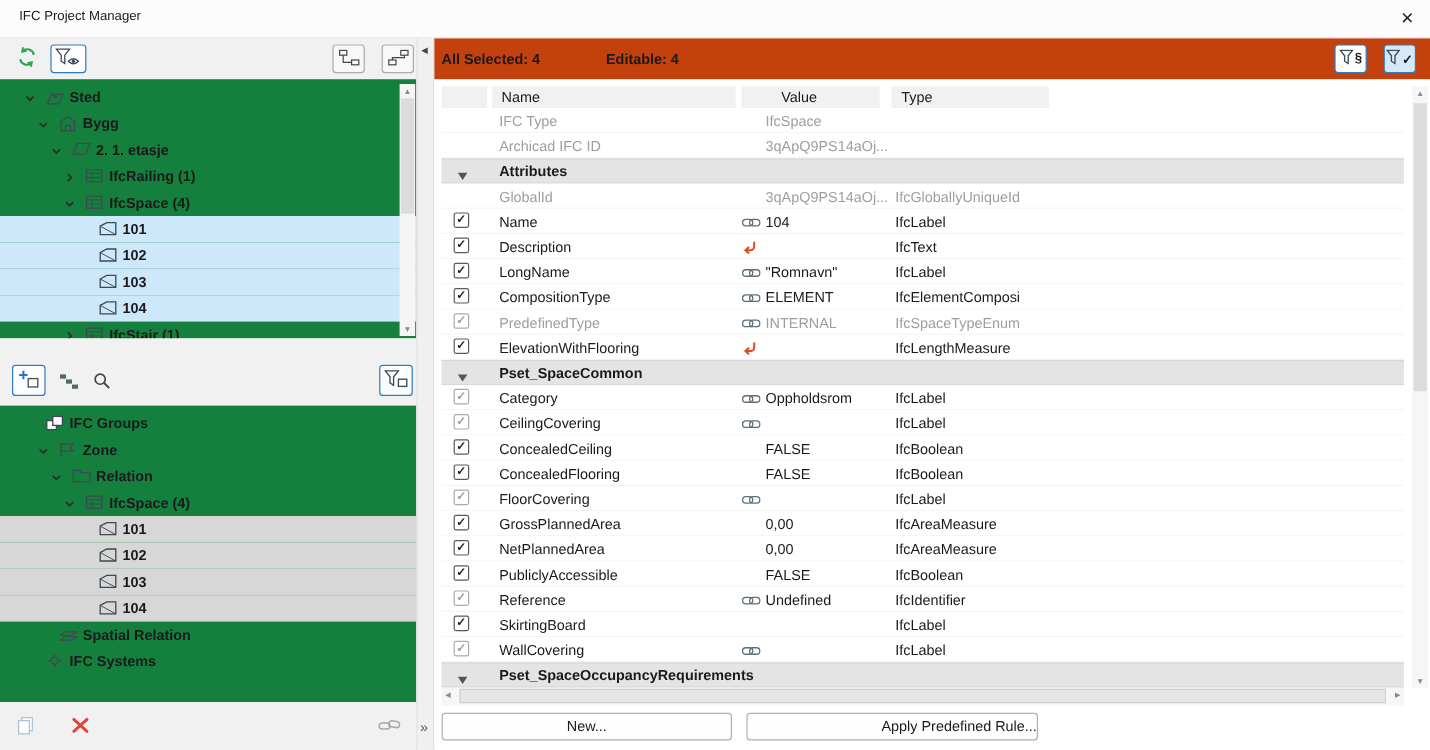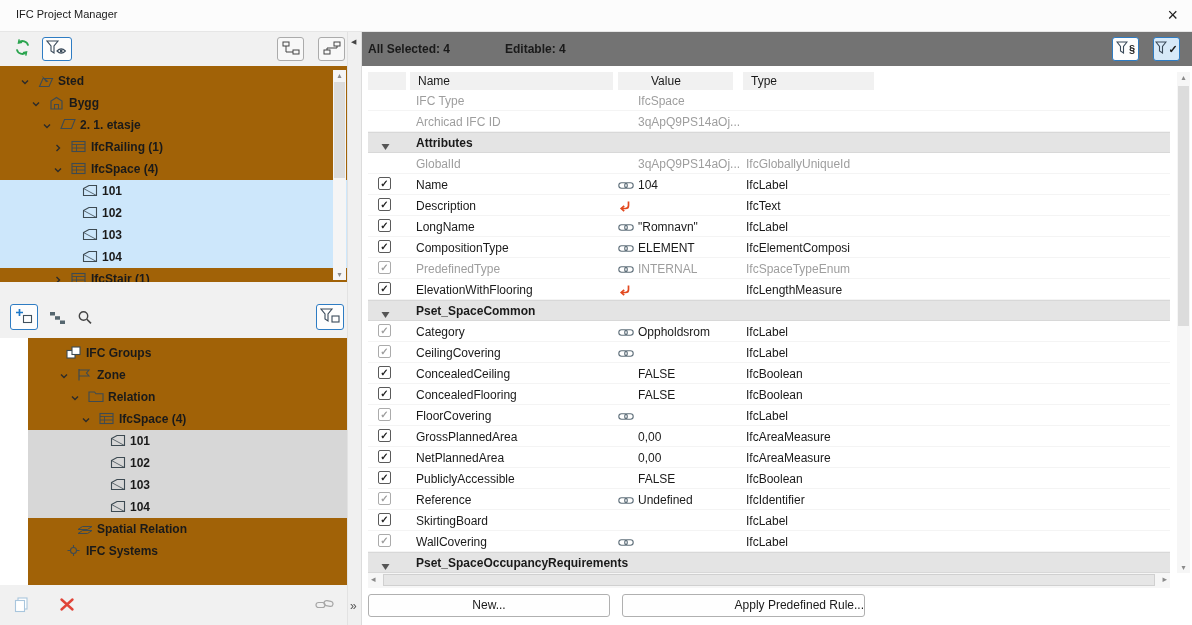--- a/index.html
+++ b/index.html
@@ -20,40 +20,40 @@
   
   .left { position:absolute; left:0; top:32px; width:347px; height:593px; background:#fff; }
   .toolbar { position:absolute; left:0; width:347px; background:#f1f1f1; }
   .tb1 { top:0; height:34px; }
   .tb2 { top:250px; height:56px; }
   .tb3 { top:553px; height:40px; }
   .icon-btn { position:absolute; display:flex; align-items:center; justify-content:center; border-radius:3px; gap:1px; }
   .bordered-blue { border:1px solid #2e7cc3; background:#fdfdfd; }
   .bordered-gray { border:1px solid #ababab; background:#f8f8f8; }
   .active-blue { background:#d7e9f8; }
-  .tree { position:absolute; left:0; width:347px; background:#a16207; overflow:hidden; padding-top:4px; }
+  .tree { position:absolute; left:0; width:347px; background:#15803d; overflow:hidden; padding-top:4px; }
   .tree1 { top:34px; height:216px; }
-  .tree2 { top:306px; height:247px;margin-left:28px; }
+  .tree2 { top:306px; height:247px; }
   .tree-row { position:relative; height:22px; width:100%; }
   .sel-blue { background:#cde7fb; }
   .sel-gray { background:#d7d7d7; }
   .chev { position:absolute; top:6px; width:10px; height:10px; }
   .ticon { position:absolute; top:4px; width:17px; height:14px; }
   .tlabel { position:absolute; top:4px; font-weight:700; white-space:nowrap; }
   .t1scroll { position:absolute; left:333px; top:38px; width:13px; height:210px; background:#f5f5f5; }
   .t1thumb { position:absolute; left:1px; top:12px; width:11px; height:96px; background:#dcdcdc; }
   .sarrow { position:absolute; left:0; width:13px; text-align:center; font-size:8px; color:#8a8a8a; }
   .sarrow.up { top:1px; } .sarrow.down { bottom:1px; }
   
   .splitter { position:absolute; left:347px; top:32px; width:15px; height:593px; background:#f0f0f0; border-left:1px solid #e2e2e2; border-right:1px solid #dcdcdc; }
   .split-top { position:absolute; top:6px; left:3px; font-size:7px; color:#444; }
   .split-bottom { position:absolute; bottom:12px; left:2px; font-size:12px; color:#555; }
   
   .right { position:absolute; left:362px; top:32px; width:830px; height:593px; background:#fff; }
-  .rp-header { position:absolute; left:0; top:0; width:100%; height:34px; background:#737373; }
+  .rp-header { position:absolute; left:0; top:0; width:100%; height:34px; background:#c2410c; }
   .rp-sel  { position:absolute; left:6px;  top:10px; font-weight:700; }
   .rp-edit { position:absolute; left:143px; top:10px; font-weight:700; }
   .rp-f1 { right:53px; top:5px; width:27px; height:24px; }
   .rp-f2 { right:12px; top:5px; width:27px; height:24px; }
   .fglyph { font-size:11px; font-weight:700; color:#1a1a1a; }
   .rp-table { position:absolute; left:6px; top:40px; width:802px; }
   .thead { position:relative; height:18px; background:#fff; }
   .th { position:absolute; top:0; height:18px; background:#f1f1f1; padding:2px 0 0 8px; }
   .th0 { left:0; width:38px; padding:0; }
   .th1 { left:42px; width:203px; }

